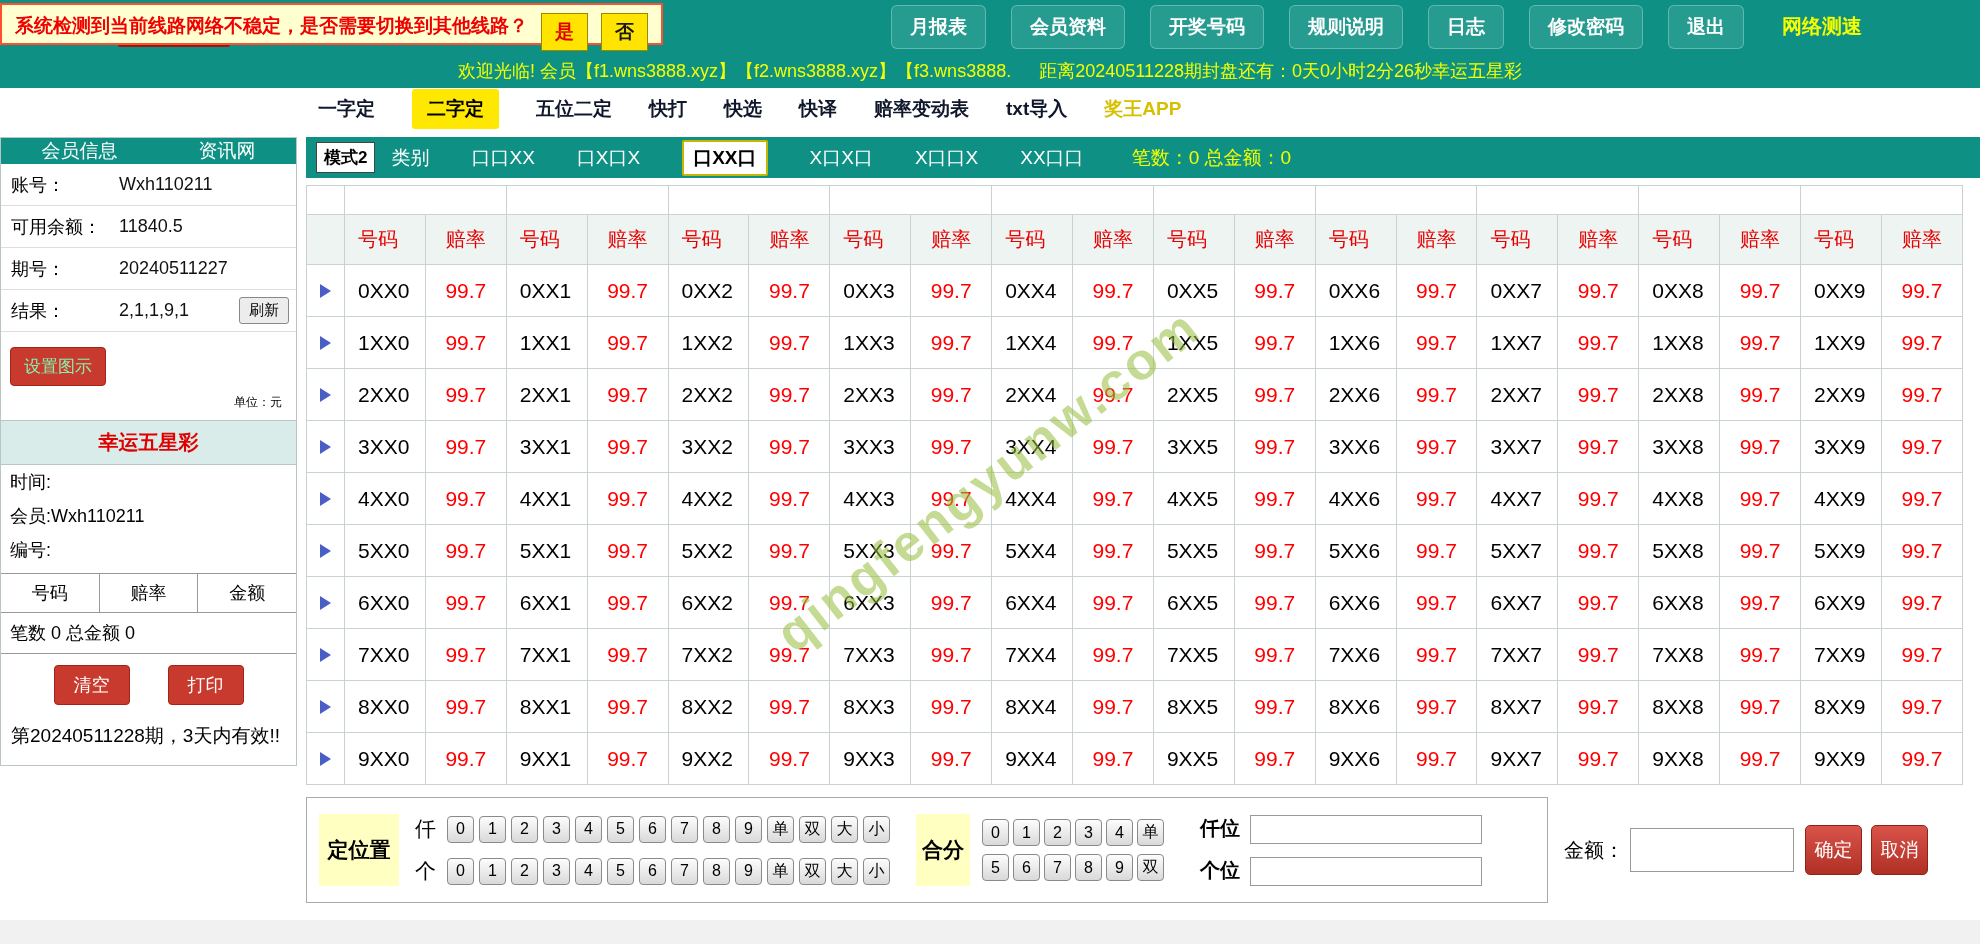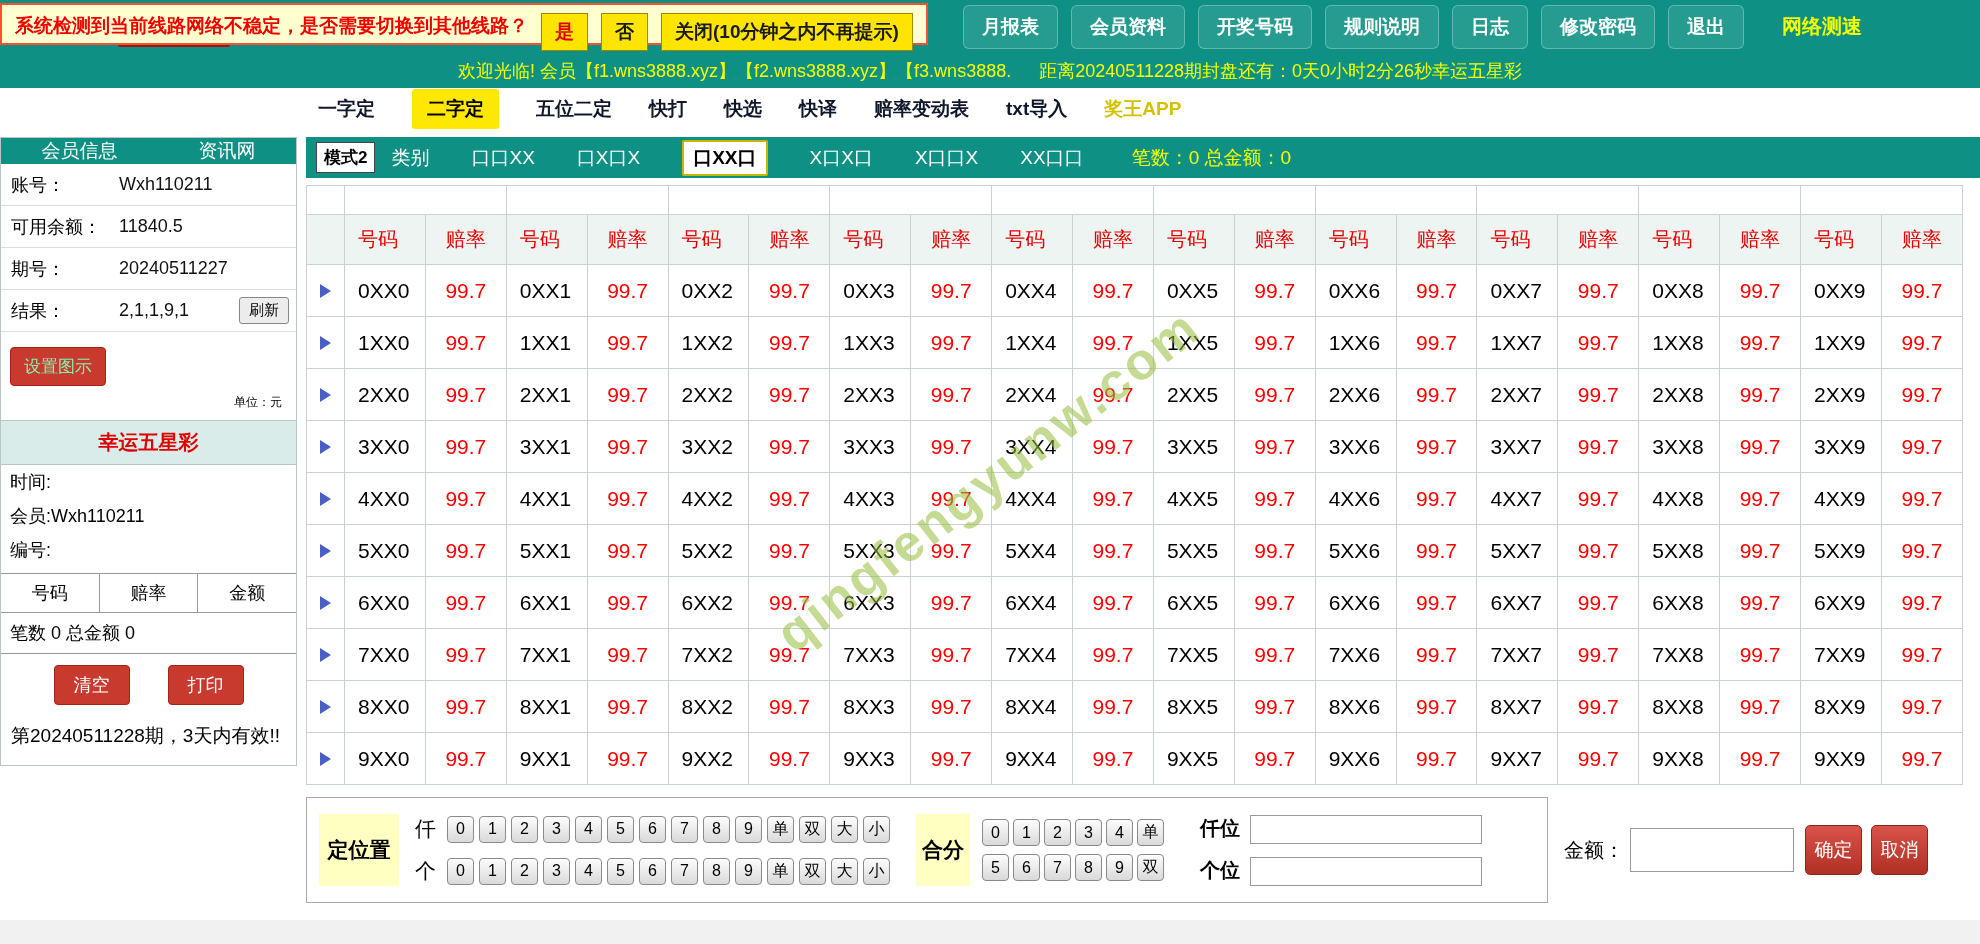--- a/index.html
+++ b/index.html
@@ -8,21 +8,21 @@
   .page { position:relative; width:1980px; height:944px; background:#fff; overflow:hidden; }
 
   
   .topbar { position:relative; height:53px; background:#0e9184; display:flex; align-items:center; justify-content:flex-end; padding-right:118px; }
   .site-logo { position:absolute; left:118px; top:30px; width:112px; height:17px; background:#8f1b12; border-radius:2px; z-index:4; }
   .alert-bar { position:absolute; left:0; top:3px; height:42px; background:#ffffcf; border:2px solid #ff4f30; display:flex; align-items:flex-start; gap:13px; padding:8px 13px; z-index:10; }
   .alert-msg { color:#f00000; font-size:19px; font-weight:bold; white-space:nowrap; }
   .alert-btn { background:#ffe400; border:1px solid #9a8a00; font-size:19px; font-weight:bold; padding:5px 13px; cursor:pointer; font-family:inherit; }
   .alert-yes { color:#e00000; }
   .alert-no, .alert-close { color:#1a1a1a; }
-  .top-nav { display:flex; align-items:flex-end; gap:13px; }
+  .top-nav { display:flex; align-items:flex-end; gap:25px; }
   .nav-btn { background:rgba(255,255,255,.10); border:1px solid rgba(255,255,255,.28); color:#fff; font-size:19px; font-weight:bold; padding:8px 18px; border-radius:6px; cursor:pointer; white-space:nowrap; }
   .speed-test { color:#f6ff00; font-size:20px; font-weight:bold; margin-left:38px; cursor:pointer; white-space:nowrap; }
 
   
   .welcome-row { height:35px; background:#0e9184; display:flex; align-items:center; justify-content:center; gap:28px; color:#f4ff00; font-size:18px; }
 
   
   .tabs-row { height:42px; background:#fff; display:flex; align-items:center; padding-left:318px; gap:37px; }
   .tab { font-size:19px; font-weight:bold; color:#0f172a; cursor:pointer; white-space:nowrap; }
   .tab.active { background:#ffe800; padding:7px 15px; border-radius:3px; color:#000; }
@@ -104,21 +104,20 @@
 <body>
 
 <div class="page">
 
   <div class="topbar">
     <div class="site-logo"></div>
     <div class="alert-bar">
       <span class="alert-msg">系统检测到当前线路网络不稳定，是否需要切换到其他线路？</span>
       <button class="alert-btn alert-yes">是</button>
       <button class="alert-btn alert-no">否</button>
-      <button class="alert-btn alert-close">关闭(10分钟之内不再提示)</button>
     </div>
     <div class="top-nav">
         <div class="nav-btn">月报表</div>
         <div class="nav-btn">会员资料</div>
         <div class="nav-btn">开奖号码</div>
         <div class="nav-btn">规则说明</div>
         <div class="nav-btn">日志</div>
         <div class="nav-btn">修改密码</div>
         <div class="nav-btn">退出</div>
       </div>

